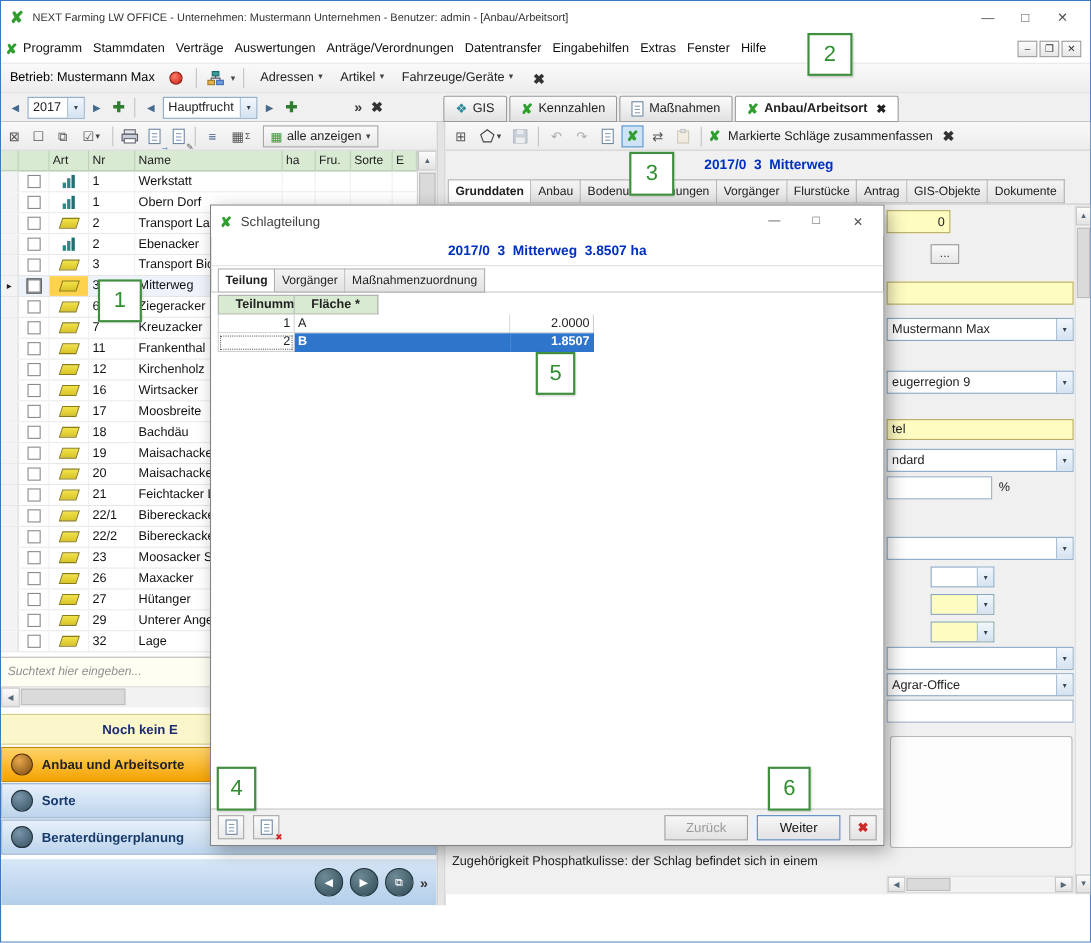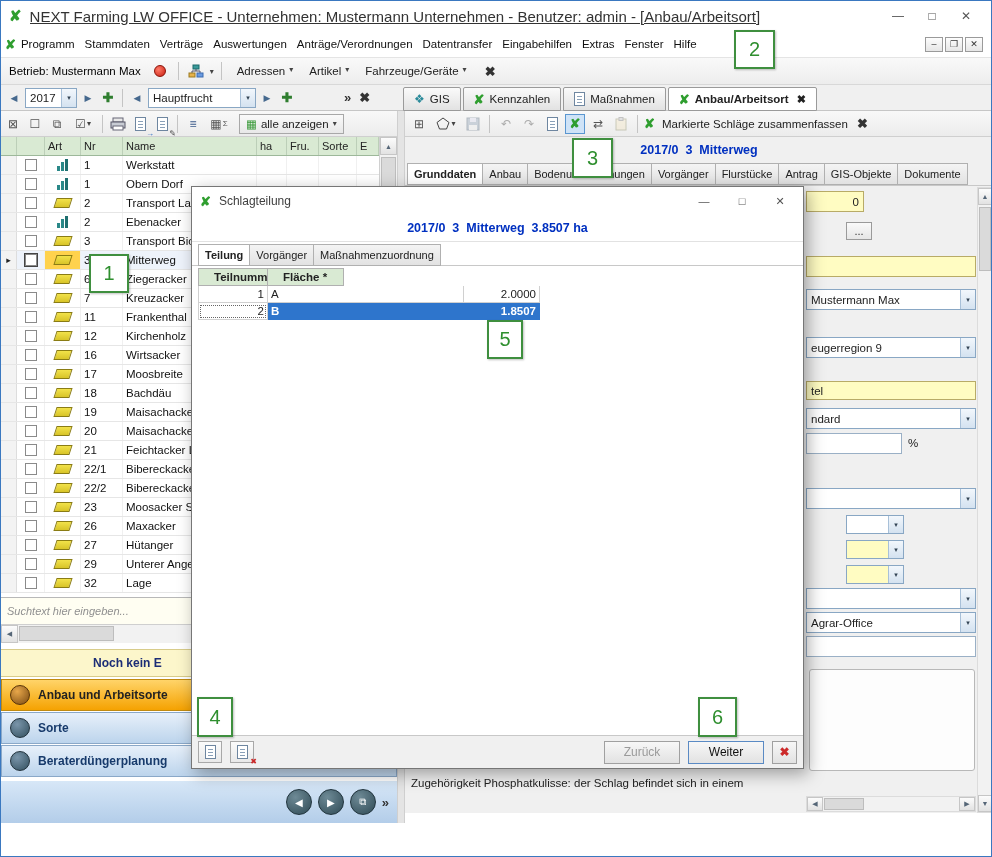--- a/index.html
+++ b/index.html
@@ -6,21 +6,21 @@
   body{width:992px;height:857px;position:relative;overflow:hidden;
        font-family:"Liberation Sans",sans-serif;font-size:12px;color:#222;}
   *{box-sizing:border-box;}
   .abs{position:absolute;}
   #app{position:absolute;inset:0;border:1px solid #3a78c0;background:#fff;overflow:hidden;}
 
   
   .titlebar{left:0;top:0;width:100%;height:30px;background:#fff;display:flex;align-items:center;padding:0 8px;gap:8px;}
   .xlogo{color:#2f9e2f;font-weight:bold;font-size:13px;}
   .xlogo.big{font-size:15px;}
-  .title-text{font-size:15px;color:#333;flex:1;white-space:nowrap;overflow:hidden;text-decoration:underline;}
+  .title-text{font-size:10px;color:#333;flex:1;white-space:nowrap;overflow:hidden;}
   .win-controls{display:flex;}
   .wbtn{width:34px;height:24px;display:flex;align-items:center;justify-content:center;color:#555;font-size:12px;}
 
   
   .menubar{left:0;top:30px;width:100%;height:27px;background:#fff;border-bottom:1px solid #e4e4e4;display:flex;align-items:center;padding:0 4px;}
   #menu-items{display:flex;align-items:center;}
   .menu-item{padding:3px 5px;font-size:11.5px;color:#111;white-space:nowrap;}
   .mdi-controls{margin-left:auto;display:flex;gap:2px;padding-right:4px;}
   .mdibtn{width:18px;height:15px;border:1px solid #9a9a9a;background:linear-gradient(#fdfdfd,#e6e6e6);font-size:9px;display:flex;align-items:center;justify-content:center;color:#333;}
 
@@ -35,21 +35,21 @@
   .xclose{font-size:13px;color:#333;font-weight:bold;margin-left:6px;}
 
   
   .navrow{left:0;top:84px;width:100%;height:26px;background:#f0f0f0;border-bottom:1px solid #c6c6c6;display:flex;align-items:center;padding:0 4px;gap:2px;}
   .nbtn{width:18px;height:20px;display:flex;align-items:center;justify-content:center;font-size:9px;color:#46698e;}
   .plus{color:#2f7e2f;font-size:13px;font-weight:bold;width:18px;text-align:center;}
   .chev{font-size:13px;color:#333;font-weight:bold;}
   .combo{position:relative;background:#fff;border:1px solid #89a7c4;display:flex;align-items:center;font-size:11.5px;padding:0 18px 0 4px;overflow:hidden;white-space:nowrap;}
   .arr{position:absolute;right:0;top:0;bottom:0;width:15px;background:linear-gradient(#f2f7fc,#d4e2f0);border-left:1px solid #a8c0d8;display:flex;align-items:center;justify-content:center;font-size:7px;color:#345;}
   #year-combo{width:52px;height:20px;}
-  #frucht-combo{width:108px;height:20px;}
+  #frucht-combo{width:86px;height:20px;}
   .gap40{width:44px;}
 
   
   #view-tabs{position:absolute;left:402px;top:86px;height:24px;display:flex;gap:2px;z-index:5;}
   .vtab{height:24px;display:flex;align-items:center;gap:5px;padding:0 10px;border:1px solid #9a9a9a;border-radius:2px 2px 0 0;background:linear-gradient(#fafafa,#e2e2e2);font-size:11.5px;color:#222;white-space:nowrap;}
   .vtab.active{background:#fff;font-weight:bold;}
   .vclose{font-size:11px;font-weight:bold;color:#222;margin-left:3px;}
   .gis-ic{color:#2a8a9a;font-size:12px;}
   .docicon{width:11px;height:14px;background:#fff;border:1px solid #6e86a0;position:relative;display:inline-block;}
   .docicon::before{content:"";position:absolute;left:2px;right:2px;top:3px;height:1px;background:#8aa0b8;box-shadow:0 3px 0 #8aa0b8,0 6px 0 #8aa0b8;}

